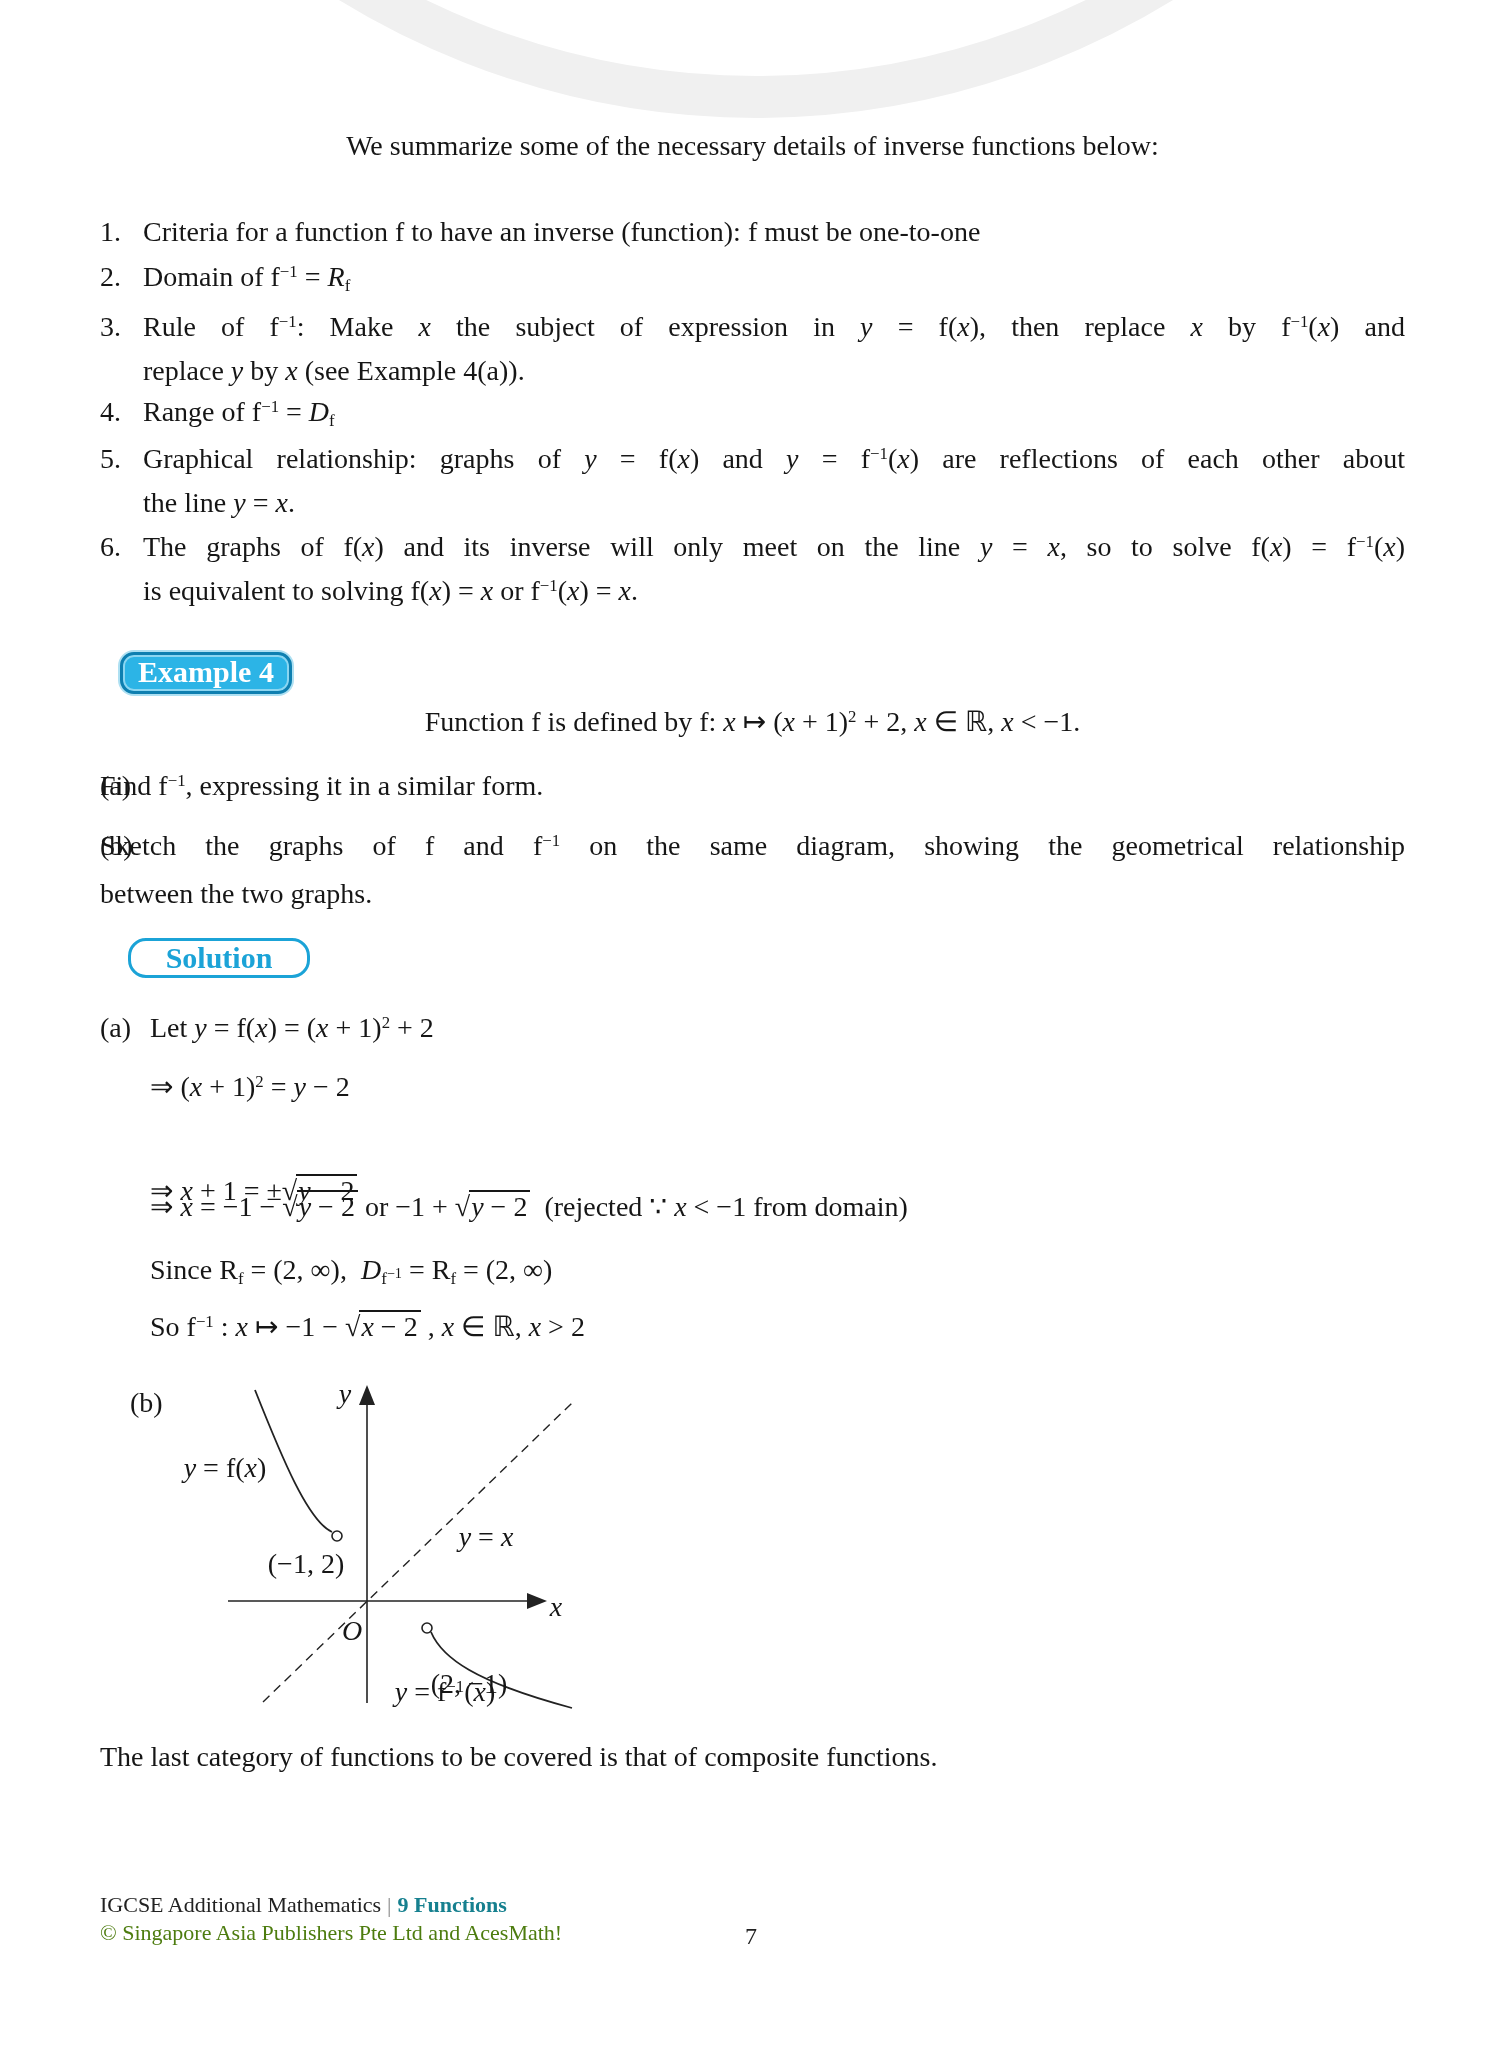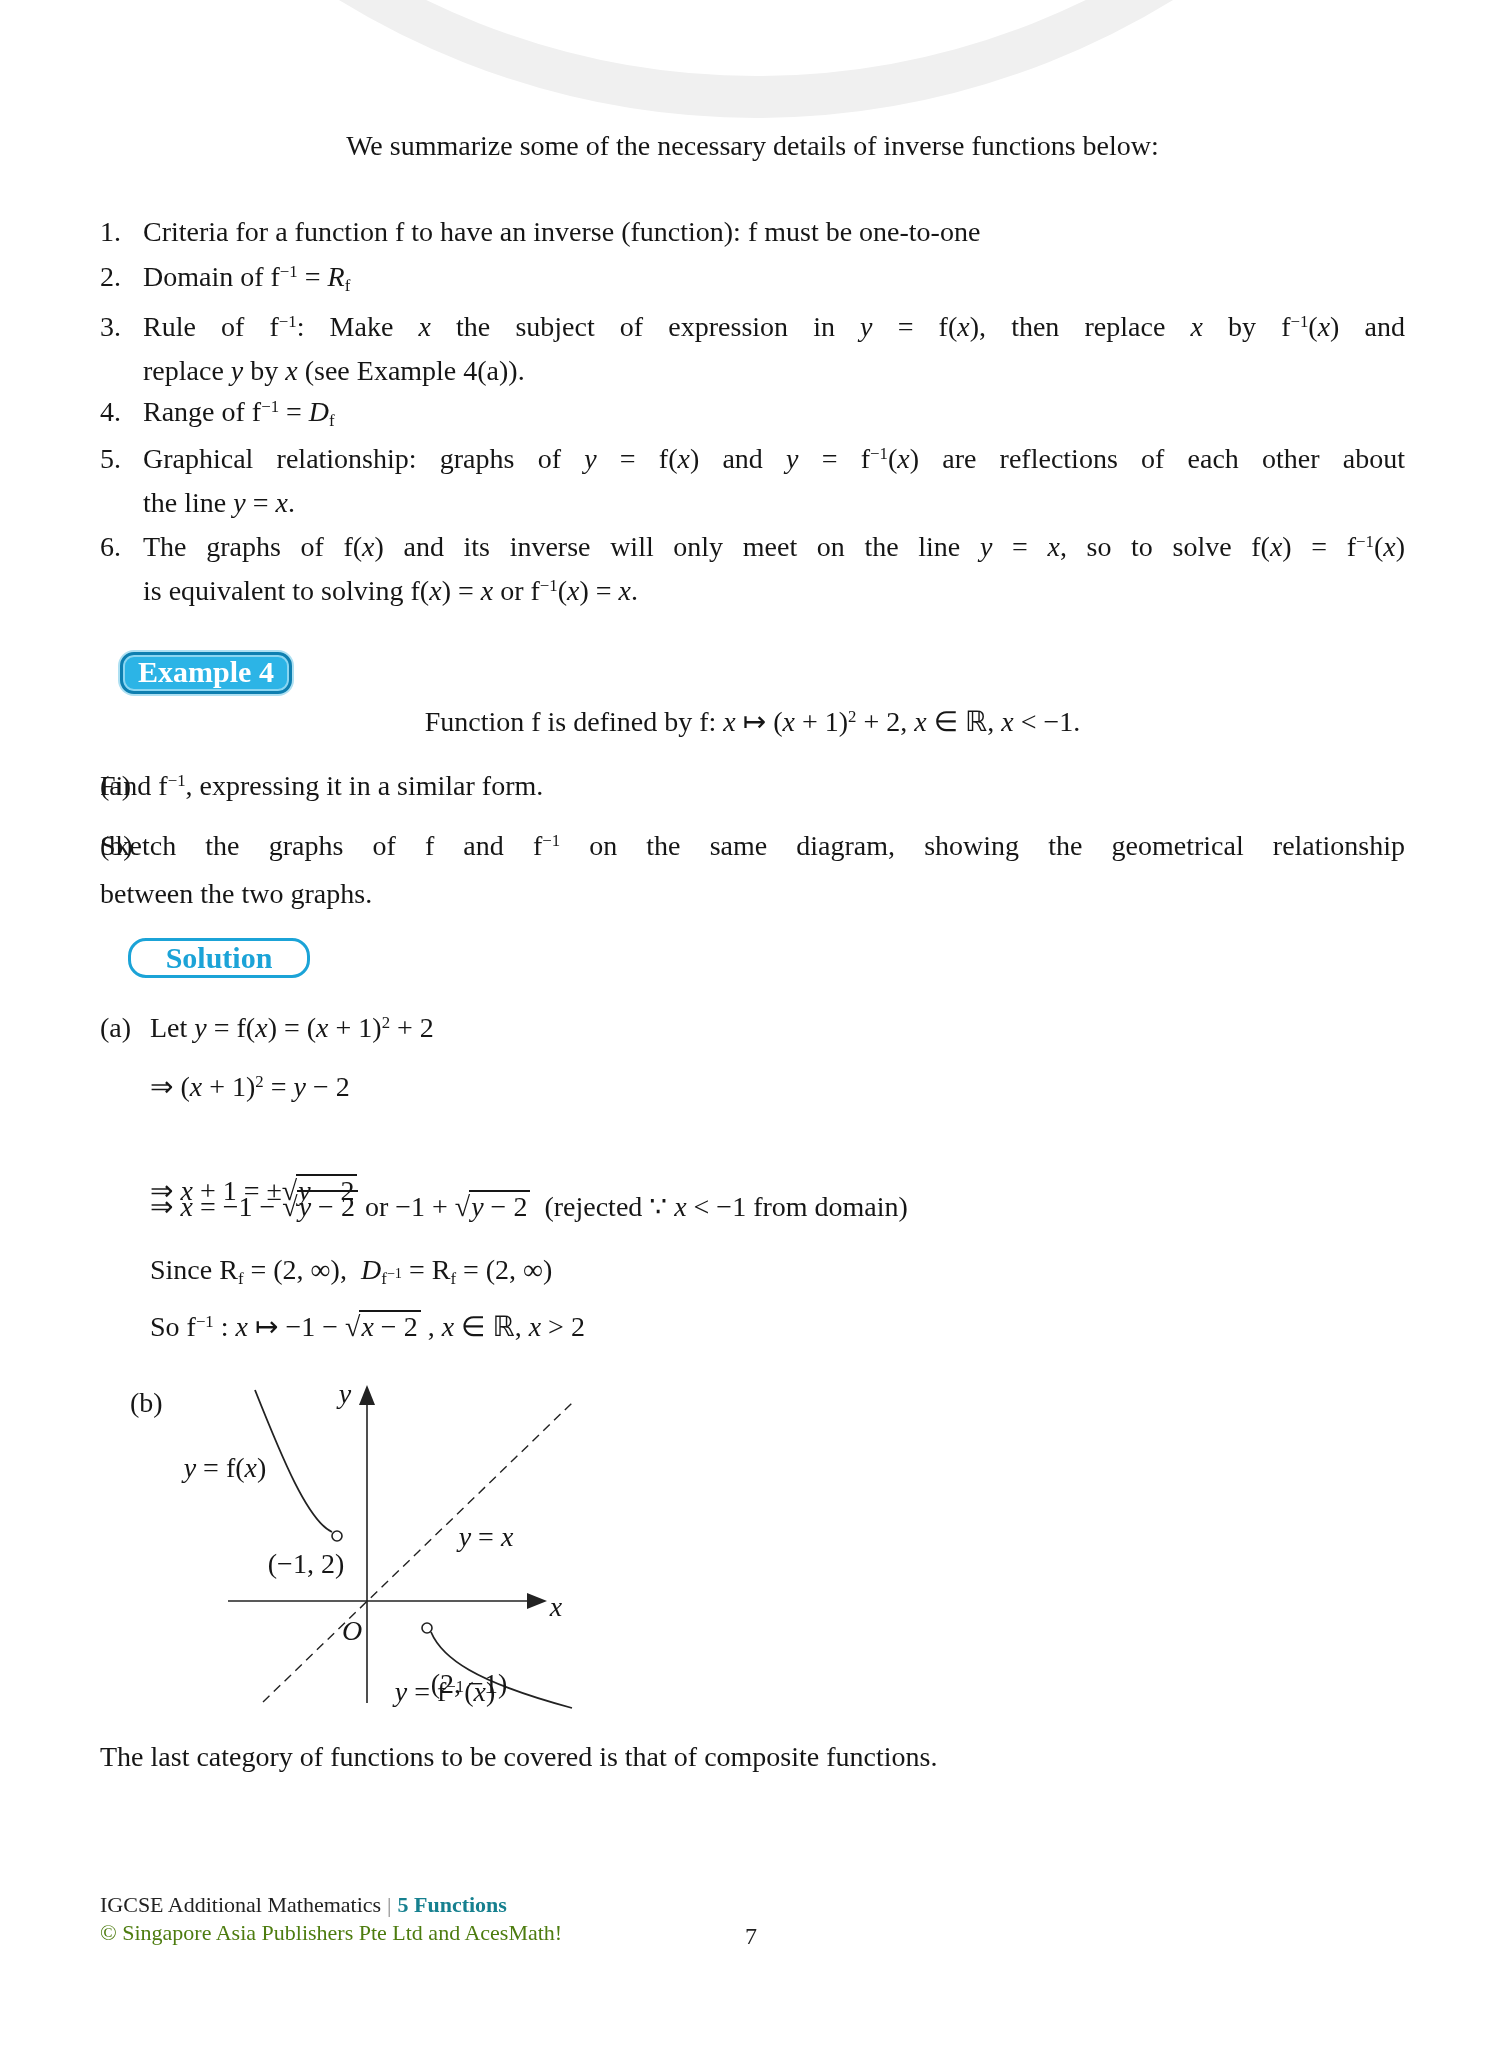--- a/index.html
+++ b/index.html
@@ -147,18 +147,18 @@
     <div class="gl" style="left:95px;top:88px;"><i>y</i> = f(<i>x</i>)</div>
     <div class="gl" style="left:176px;top:184px;">(−1, 2)</div>
     <div class="gl" style="left:356px;top:157px;"><i>y</i> = <i>x</i></div>
     <div class="gl" style="left:339px;top:264px;margin-top:40px;">(2, −1)</div>
     <div class="gl" style="left:315px;top:312px;"><i>y</i> = f<sup>−1</sup>(<i>x</i>)</div>
   </div>
 
   <div class="closing">The last category of functions to be covered is that of composite functions.</div>
 
   <div class="footer1">
-    <span>IGCSE Additional Mathematics</span><span class="sep">|</span><span class="chap">5 Functions</span>
+    <span>IGCSE Additional Mathematics</span><span class="sep">|</span><span class="chap">9 Functions</span>
   </div>
   <div class="footer2">© Singapore Asia Publishers Pte Ltd and AcesMath!</div>
   <div class="pagenum">7</div>
 
 </div>
 
 </body></html>

